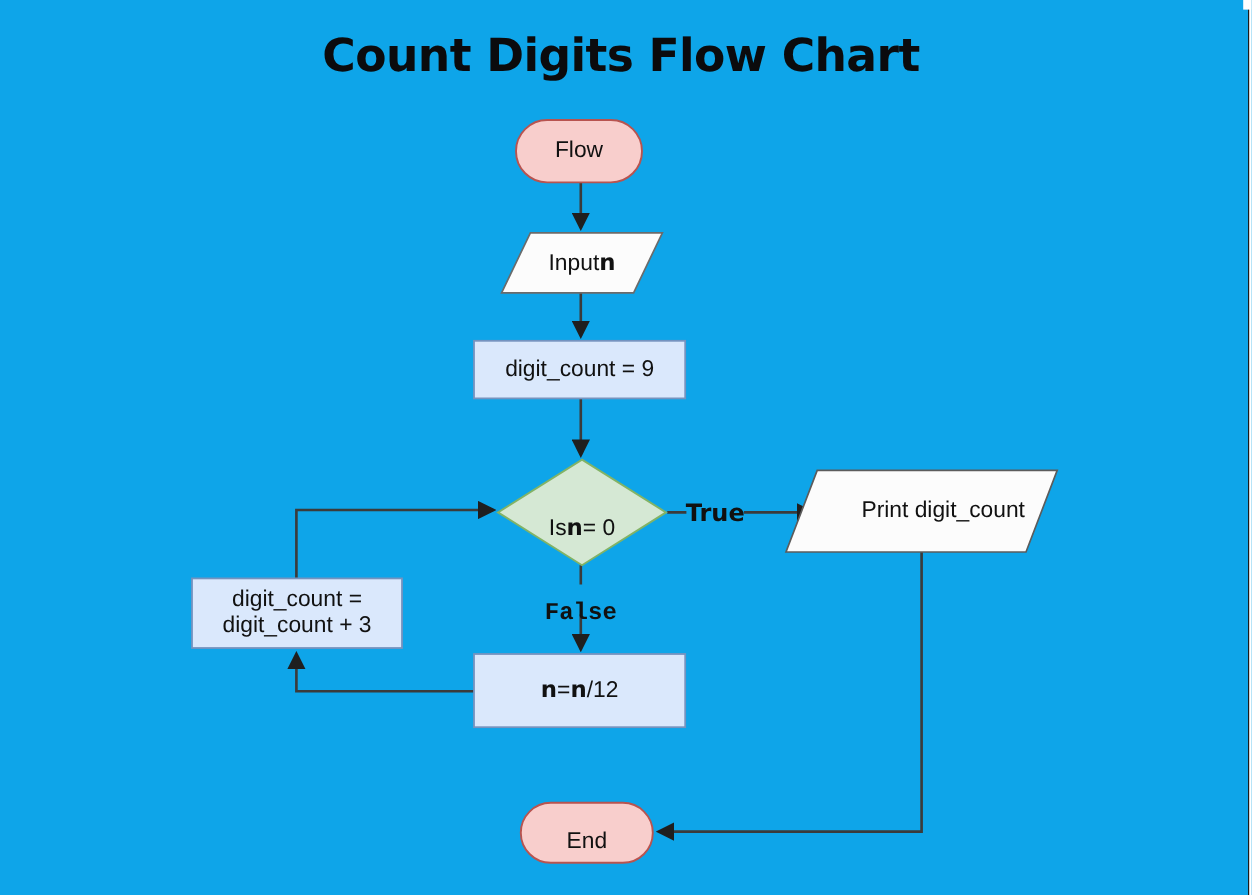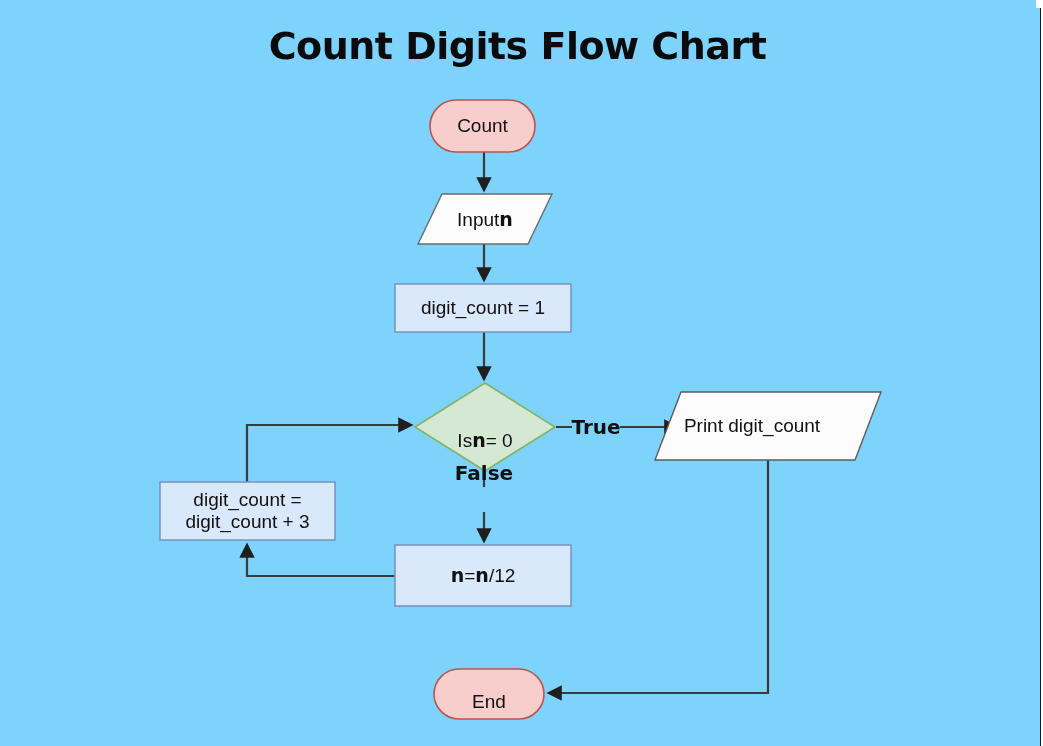--- a/index.html
+++ b/index.html
@@ -5,21 +5,21 @@
 <style>
   html, body {
     margin: 0;
     padding: 0;
     background: #ffffff;
   }
   #canvas {
     position: relative;
     width: 1043px;
     height: 746px;
-    background: #7dd3fc;
+    background: #0ea5e9;
     overflow: hidden;
     font-family: "Liberation Sans", sans-serif;
   }
   #page-title {
     position: absolute;
     left: 0;
     top: 24px;
     width: 1035px;
     text-align: center;
     font-family: "DejaVu Sans", sans-serif;
@@ -126,45 +126,45 @@
     <polygon points="681,392 881,392 855,460 655,460" fill="#fcfcfc" stroke="#5c5c5c" stroke-width="1.4"></polygon>
 
     <rect x="160" y="482" width="175" height="58" fill="#dae8fc" stroke="#7593bf" stroke-width="1.5"></rect>
 
     <rect x="395" y="545" width="176" height="61" fill="#dae8fc" stroke="#7593bf" stroke-width="1.5"></rect>
 
     <rect x="434" y="669" width="110" height="50" rx="25" ry="25" fill="#f8cecc" stroke="#b85450" stroke-width="1.6"></rect>
 
   </svg>
 
-  <div class="node-label" style="left:430px; top:100px; width:105px; height:52px;">Count</div>
+  <div class="node-label" style="left:430px; top:100px; width:105px; height:52px;">Flow</div>
 
   <div class="node-label" style="left:418px; top:194px; width:134px; height:52px;">
     <span>Input </span><span class="var-n">n</span>
   </div>
 
-  <div class="node-label" style="left:395px; top:284px; width:176px; height:48px;">digit_count = 1</div>
+  <div class="node-label" style="left:395px; top:284px; width:176px; height:48px;">digit_count = 9</div>
 
   <div class="node-label" style="left:415px; top:397px; width:140px; height:88px;">
     <span>Is </span><span class="var-n">n</span><span> = 0</span>
   </div>
 
-  <div class="node-label" style="left:639px; top:392px; width:226px; height:68px;text-align:center;">Print digit_count</div>
+  <div class="node-label" style="left:673px; top:392px; width:226px; height:68px;text-align:center;">Print digit_count</div>
 
   <div class="node-label" style="left:160px; top:482px; width:175px; height:58px; flex-direction:column;">
     <span>digit_count =</span>
     <span>digit_count + 3</span>
   </div>
 
   <div class="node-label" style="left:395px; top:545px; width:176px; height:61px;">
     <span class="var-n">n</span><span> = </span><span class="var-n">n</span><span>/12</span>
   </div>
 
   <div class="node-label" style="left:434px; top:669px; width:110px; height:66px;">End</div>
 
   <div class="edge-label" style="left:570px; top:415px; width:52px; height:24px;">True</div>
 
-  <div class="edge-label" style="left:455px; top:461px; width:58px; height:24px;">False</div>
+  <div class="edge-label" style="left:455px; top:499px; width:58px; height:24px;font-family:Liberation Mono, monospace;">False</div>
 
   <div id="right-rail"></div>
   <div id="right-rail-top"></div>
 
 </div>
 
 </body></html>

